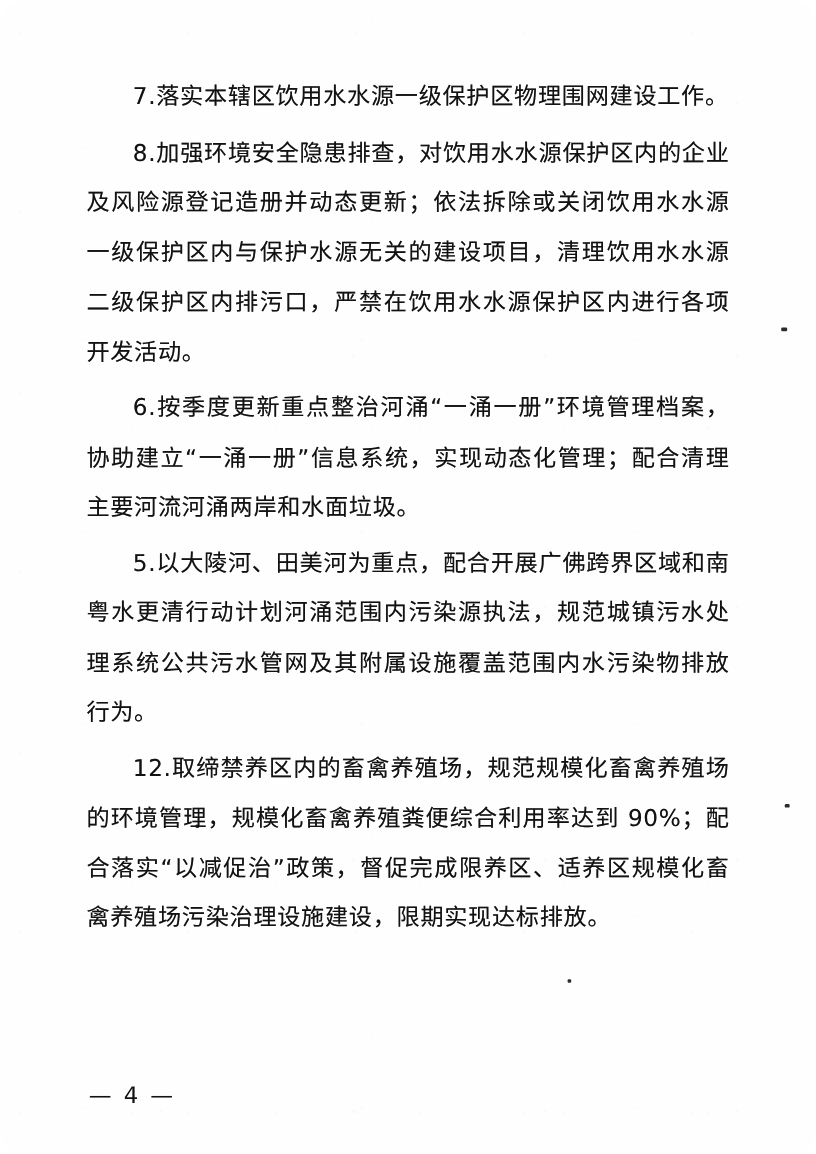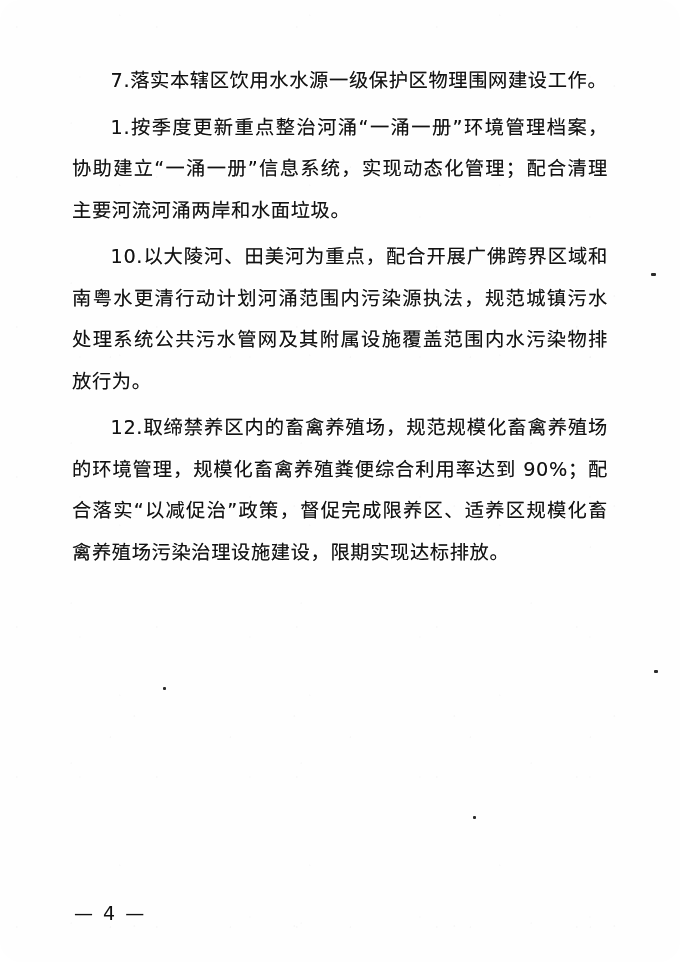--- a/index.html
+++ b/index.html
@@ -97,24 +97,25 @@
   <div class="speck" style="left:651px; top:273px; width:5px; height:3px;"></div>
   <div class="speck" style="left:654px; top:670px; width:4px; height:3px;"></div>
   <div class="speck" style="left:163px; top:687px; width:3px; height:3px;"></div>
   <div class="speck" style="left:473px; top:816px; width:3px; height:3px;"></div>
   <div class="speck" style="left:602px; top:254px; width:3px; height:2px;"></div>
 
   <div class="body-text">
 
     <p class="para">7.落实本辖区饮用水水源一级保护区物理围网建设工作。</p>
 
+    <p class="para">8.加强环境安全隐患排查，对饮用水水源保护区内的企业及风险源登记造册并动态更新；依法拆除或关闭饮用水水源一级保护区内与保护水源无关的建设项目，清理饮用水水源二级保护区内排污口，严禁在饮用水水源保护区内进行各项开发活动。</p>
 
-    <p class="para">1.按季度更新重点整治河涌“一涌一册”环境管理档案，协助建立“一涌一册”信息系统，实现动态化管理；配合清理主要河流河涌两岸和水面垃圾。</p>
+    <p class="para">6.按季度更新重点整治河涌“一涌一册”环境管理档案，协助建立“一涌一册”信息系统，实现动态化管理；配合清理主要河流河涌两岸和水面垃圾。</p>
 
-    <p class="para">10.以大陵河、田美河为重点，配合开展广佛跨界区域和南粤水更清行动计划河涌范围内污染源执法，规范城镇污水处理系统公共污水管网及其附属设施覆盖范围内水污染物排放行为。</p>
+    <p class="para">5.以大陵河、田美河为重点，配合开展广佛跨界区域和南粤水更清行动计划河涌范围内污染源执法，规范城镇污水处理系统公共污水管网及其附属设施覆盖范围内水污染物排放行为。</p>
 
 
     <p class="para">12.取缔禁养区内的畜禽养殖场，规范规模化畜禽养殖场的环境管理，规模化畜禽养殖粪便综合利用率达到 90%；配合落实“以减促治”政策，督促完成限养区、适养区规模化畜禽养殖场污染治理设施建设，限期实现达标排放。</p>
 
   </div>
 
   <div class="page-number">— 4 —</div>
 
 </div>
 

